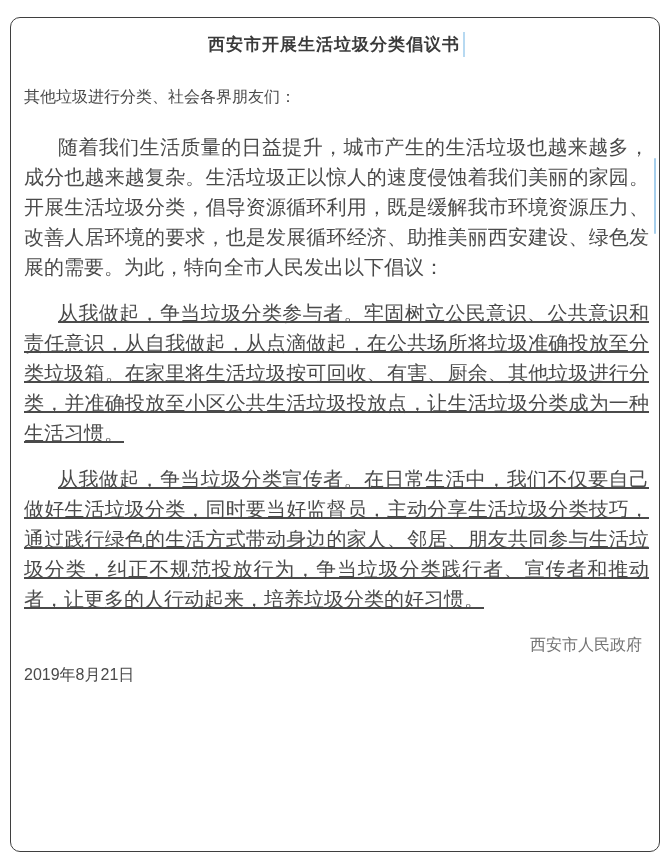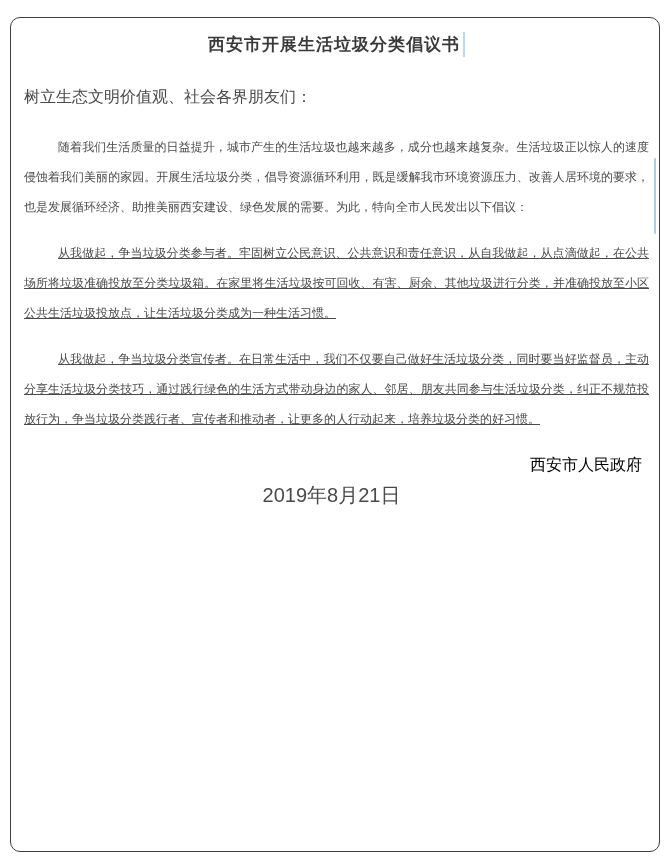--- a/index.html
+++ b/index.html
@@ -48,41 +48,41 @@
     position: relative;
     top: -1px;
   }
   .salutation {
     margin-top: 22px;
     font-size: 16px;
     line-height: 30px;
     color: #4a4a4a;
   }
   .para {
-    font-size: 12px;
+    font-size: 20px;
     line-height: 30px;
     color: #4a4a4a;
     text-align: justify;
     text-indent: 34px;
   }
   .para.first { margin-top: 20px; }
   .para.next  { margin-top: 16px; text-decoration: underline; }
   .signature {
     margin-top: 16px;
     font-size: 16px;
     line-height: 30px;
-    color: #000000;
+    color: #737373;
     text-align: right;
     padding-right: 7px;
   }
   .doc-date {
-    font-size: 20px;
+    font-size: 16px;
     line-height: 30px;
     color: #4a4a4a;
-    text-align: center;
+    text-align: left;
     padding-right: 10px;
   }
   .scroll-thumb {
     position: absolute;
     left: 654px;
     top: 158px;
     width: 2px;
     height: 76px;
     background: #a6cfec;
     border-radius: 1px;
@@ -92,21 +92,21 @@
 <body>
 
 <div class="page">
 
   <div class="card">
 
     <div class="doc-title">
       <span>西安市开展生活垃圾分类倡议书</span><span class="caret"></span>
     </div>
 
-    <p class="salutation">树立生态文明价值观、社会各界朋友们：</p>
+    <p class="salutation">其他垃圾进行分类、社会各界朋友们：</p>
 
     <p class="para first">随着我们生活质量的日益提升，城市产生的生活垃圾也越来越多，成分也越来越复杂。生活垃圾正以惊人的速度侵蚀着我们美丽的家园。开展生活垃圾分类，倡导资源循环利用，既是缓解我市环境资源压力、改善人居环境的要求，也是发展循环经济、助推美丽西安建设、绿色发展的需要。为此，特向全市人民发出以下倡议：</p>
 
     <p class="para next">从我做起，争当垃圾分类参与者。牢固树立公民意识、公共意识和责任意识，从自我做起，从点滴做起，在公共场所将垃圾准确投放至分类垃圾箱。在家里将生活垃圾按可回收、有害、厨余、其他垃圾进行分类，并准确投放至小区公共生活垃圾投放点，让生活垃圾分类成为一种生活习惯。</p>
 
     <p class="para next">从我做起，争当垃圾分类宣传者。在日常生活中，我们不仅要自己做好生活垃圾分类，同时要当好监督员，主动分享生活垃圾分类技巧，通过践行绿色的生活方式带动身边的家人、邻居、朋友共同参与生活垃圾分类，纠正不规范投放行为，争当垃圾分类践行者、宣传者和推动者，让更多的人行动起来，培养垃圾分类的好习惯。</p>
 
 
 
     <p class="signature">西安市人民政府</p>

